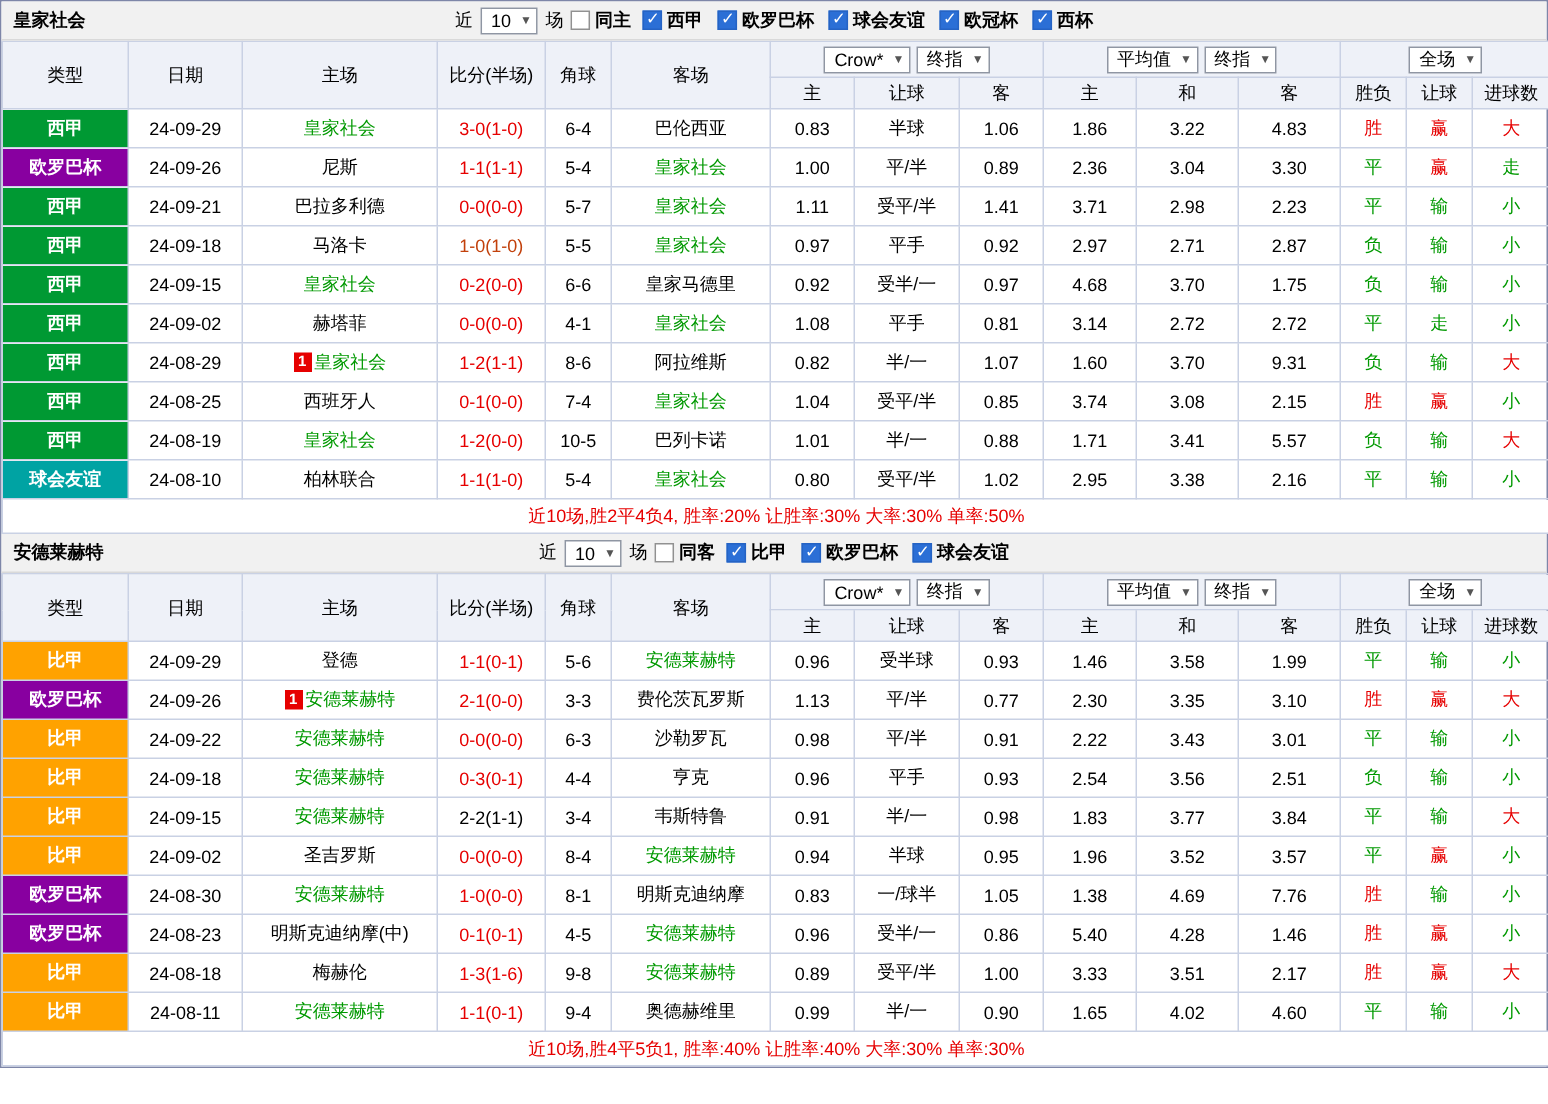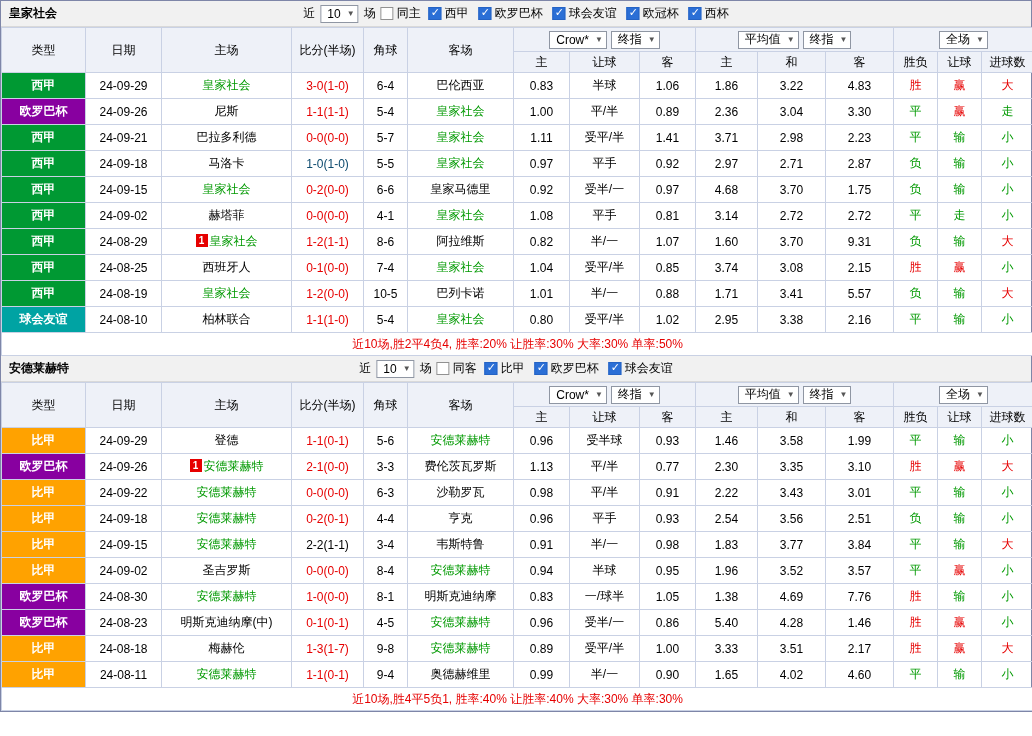--- a/index.html
+++ b/index.html
@@ -57,21 +57,21 @@
     position:absolute; left:50%; top:0; height:100%;
     transform:translateX(-50%);
     display:flex; align-items:center; gap:5px; white-space:nowrap;
   }
   .sel {
     display:inline-flex; align-items:center;
     background:#fff; border:1px solid #8f96a3;
     height:18px; padding:0 3px 0 6px; gap:6px; cursor:pointer;
   }
   .arr { font-size:8px; color:#555; }
-  .cbwrap { display:inline-flex; align-items:center; gap:3px; cursor:pointer; }
+  .cbwrap { display:inline-flex; align-items:center; gap:3px; cursor:pointer;font-weight:bold; }
   .cb {
     width:13px; height:13px; border:1px solid #919191; background:#fff;
     display:inline-block; position:relative; flex:none;
   }
   .cb.checked { background:#2b6fd6; border-color:#2563c4; }
   .cb.checked::after {
     content:"\2713"; position:absolute; left:1px; top:-2px;
     color:#fff; font-size:11px; font-weight:bold;
   }
   .leagues { display:inline-flex; gap:10px; margin-left:3px; }
@@ -262,21 +262,21 @@
             <td>2.98</td>
             <td>2.23</td>
             <td style="color: rgb(0, 153, 0);">平</td>
             <td style="color: rgb(0, 153, 0);">输</td>
             <td style="color: rgb(0, 153, 0);">小</td>
           </tr>
           <tr>
             <td class="type-cell" style="background: rgb(0, 153, 51);">西甲</td>
             <td>24-09-18</td>
             <td><span>马洛卡</span></td>
-            <td style="color: #0c4a6e;">1-0(1-0)</td>
+            <td style="color: #c2410c;">1-0(1-0)</td>
             <td>5-5</td>
             <td><span style="color: rgb(0, 153, 0);">皇家社会</span></td>
             <td>0.97</td>
             <td>平手</td>
             <td>0.92</td>
             <td>2.97</td>
             <td>2.71</td>
             <td>2.87</td>
             <td style="color: rgb(0, 153, 0);">负</td>
             <td style="color: rgb(0, 153, 0);">输</td>
@@ -544,21 +544,21 @@
             <td>3.43</td>
             <td>3.01</td>
             <td style="color: rgb(0, 153, 0);">平</td>
             <td style="color: rgb(0, 153, 0);">输</td>
             <td style="color: rgb(0, 153, 0);">小</td>
           </tr>
           <tr>
             <td class="type-cell" style="background: rgb(255, 162, 0);">比甲</td>
             <td>24-09-18</td>
             <td><span style="color: rgb(0, 153, 0);">安德莱赫特</span></td>
-            <td style="color: rgb(230, 0, 0);">0-2(0-1)</td>
+            <td style="color: rgb(230, 0, 0);">0-3(0-1)</td>
             <td>4-4</td>
             <td><span>亨克</span></td>
             <td>0.96</td>
             <td>平手</td>
             <td>0.93</td>
             <td>2.54</td>
             <td>3.56</td>
             <td>2.51</td>
             <td style="color: rgb(0, 153, 0);">负</td>
             <td style="color: rgb(0, 153, 0);">输</td>
@@ -629,21 +629,21 @@
             <td>4.28</td>
             <td>1.46</td>
             <td style="color: rgb(230, 0, 0);">胜</td>
             <td style="color: rgb(230, 0, 0);">赢</td>
             <td style="color: rgb(0, 153, 0);">小</td>
           </tr>
           <tr>
             <td class="type-cell" style="background: rgb(255, 162, 0);">比甲</td>
             <td>24-08-18</td>
             <td><span>梅赫伦</span></td>
-            <td style="color: rgb(230, 0, 0);">1-3(1-7)</td>
+            <td style="color: rgb(230, 0, 0);">1-3(1-6)</td>
             <td>9-8</td>
             <td><span style="color: rgb(0, 153, 0);">安德莱赫特</span></td>
             <td>0.89</td>
             <td>受平/半</td>
             <td>1.00</td>
             <td>3.33</td>
             <td>3.51</td>
             <td>2.17</td>
             <td style="color: rgb(230, 0, 0);">胜</td>
             <td style="color: rgb(230, 0, 0);">赢</td>

